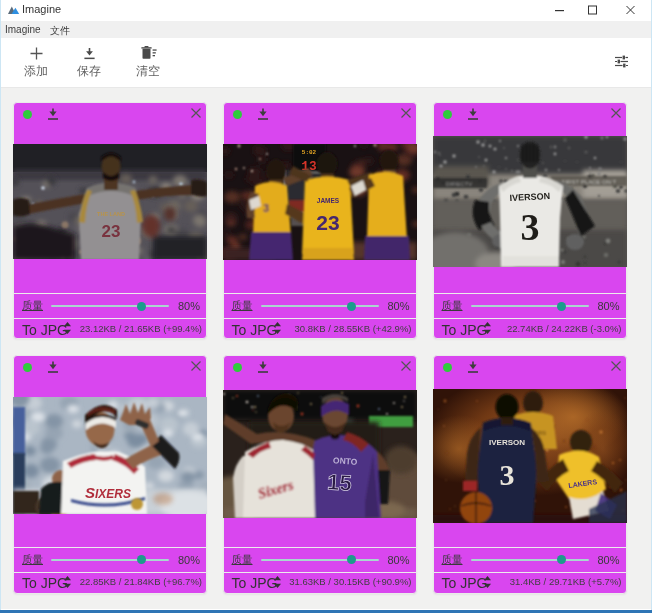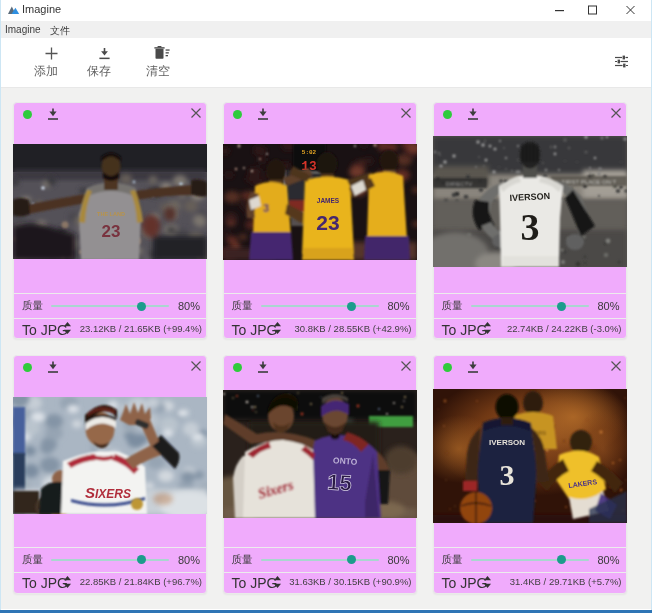--- a/index.html
+++ b/index.html
@@ -6,33 +6,33 @@
 html,body { width:652px; height:613px; overflow:hidden; }
 body { font-family:"Liberation Sans", sans-serif; position:relative; background:#fff; }
 .win { position:absolute; left:0; top:0; width:652px; height:613px; border:1px solid #cde6f4; }
 .titlebar { position:absolute; left:1px; top:0; width:650px; height:21px; background:#fff; }
 .title-ico { position:absolute; left:7px; top:4px; }
 .title-txt { position:absolute; left:21px; top:3px; font-size:11px; color:#333; }
 .caption { position:absolute; top:0; width:30px; height:21px; }
 .menubar { position:absolute; left:1px; top:21px; width:650px; height:17px; background:#f0f0f0; font-size:10px; color:#3c3c3c; }
 .menubar span { position:absolute; top:3px; }
 .toolbar { position:absolute; left:1px; top:38px; width:650px; height:50px; background:#fff; border-bottom:1px solid #e8e8e8; }
-.tbtn { position:absolute; top:8px; width:44px; text-align:right; color:#606060; }
+.tbtn { position:absolute; top:8px; width:44px; text-align:center; color:#606060; }
 .tbtn .lbl { font-size:12px; margin-top:3px; color:#5f5f5f; }
 .ticon { height:14px; position:relative; }
 .content { position:absolute; left:1px; top:88px; width:650px; height:521px; background:#f1f1f0; }
 .bottomline { position:absolute; left:0px; top:610px; width:652px; height:3px; background:#2e75b5; }
-.card { position:absolute; width:194px; background:#f0abfc; border:1px solid #eaeaea; border-radius:4px; box-shadow:0 1px 2px rgba(0,0,0,0.05); }
+.card { position:absolute; width:194px; background:#d946ef; border:1px solid #eaeaea; border-radius:4px; box-shadow:0 1px 2px rgba(0,0,0,0.05); }
 .dot { position:absolute; left:9px; top:7px; width:9px; height:9px; border-radius:50%; background:#2fcb3c; }
 .dl { position:absolute; left:33px; top:5px; }
 .xx { position:absolute; right:4px; top:4px; }
 .imgbox { position:absolute; left:-1px; width:194px; overflow:hidden; }
 .seprow { position:absolute; left:0; right:0; border-top:1px solid #ececec; }
 .qrow { position:absolute; left:0; width:100%; height:25px; }
-.qlabel { position:absolute; left:8px; top:6px; font-size:10.5px; color:#3a3a3a; }
+.qlabel { position:absolute; left:8px; top:6px; font-size:10.5px; color:#3a3a3a; text-decoration:underline; }
 .pct { position:absolute; right:6px; top:7px; font-size:11px; color:#3a3a3a; }
 .track { position:absolute; left:37px; top:12px; width:118px; height:2px; background:#a9d6cf; border-radius:1px; }
 .knob { position:absolute; top:-3.5px; width:9px; height:9px; border-radius:50%; background:#1b9c8c; }
 .brow { position:absolute; left:0; width:100%; height:22px; }
 .tojpg { position:absolute; left:8px; top:3.5px; font-size:14px; color:#333; }
 .sortico { position:absolute; left:49px; top:4px; }
 .sizes { position:absolute; right:4px; top:4.5px; font-size:9.5px; color:#3f3f3f; }
 </style>
 </head>
 <body>

